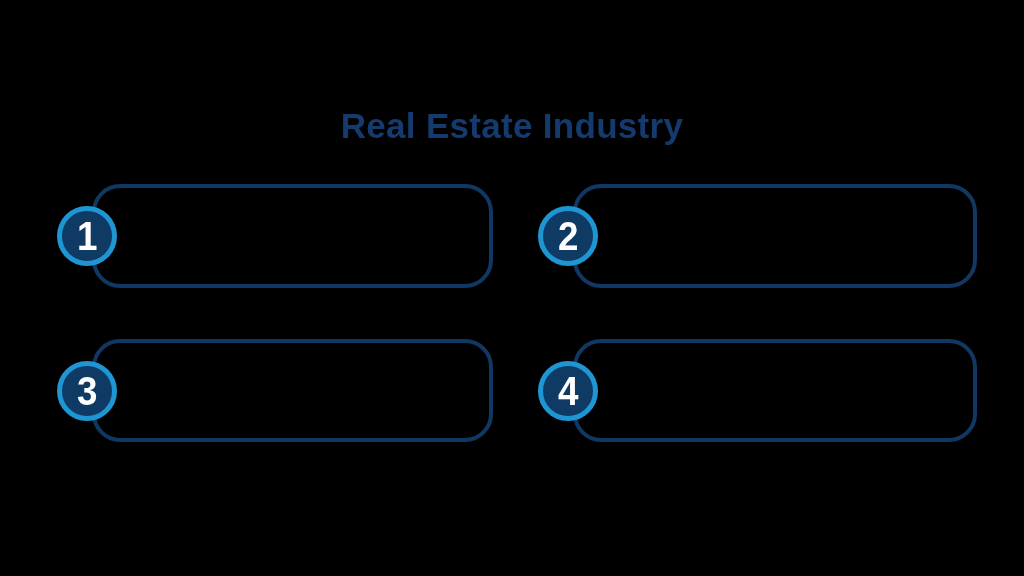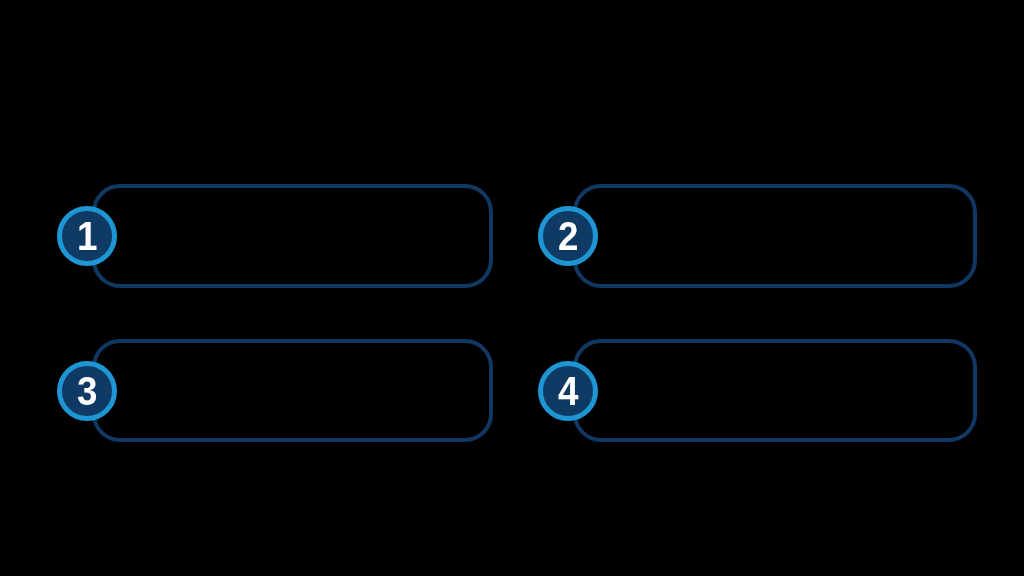--- a/index.html
+++ b/index.html
@@ -61,20 +61,21 @@
     font-weight: 700;
     line-height: 1;
     transform: scaleX(0.92);   
   }
 </style>
 </head>
 <body>
 
 <div class="canvas">
 
+  <div class="title">Real Estate Industry</div>
 
   <div class="card card-1">
     <div class="badge">
       <span>1</span>
     </div>
   </div>
 
   <div class="card card-2">
     <div class="badge">
       <span>2</span>

